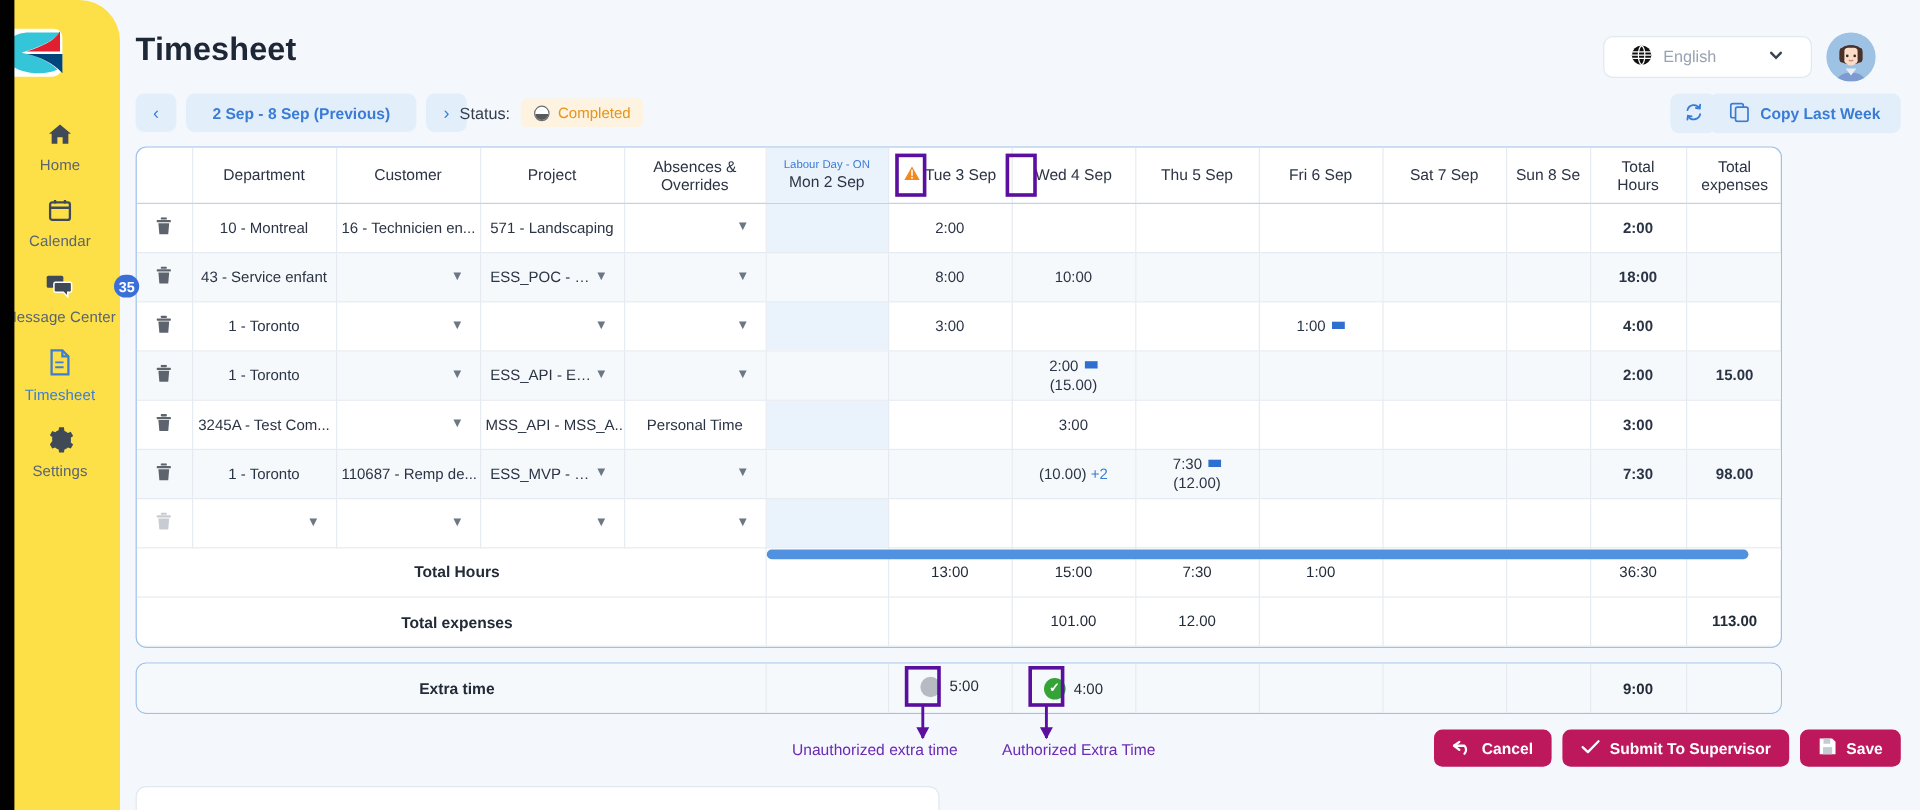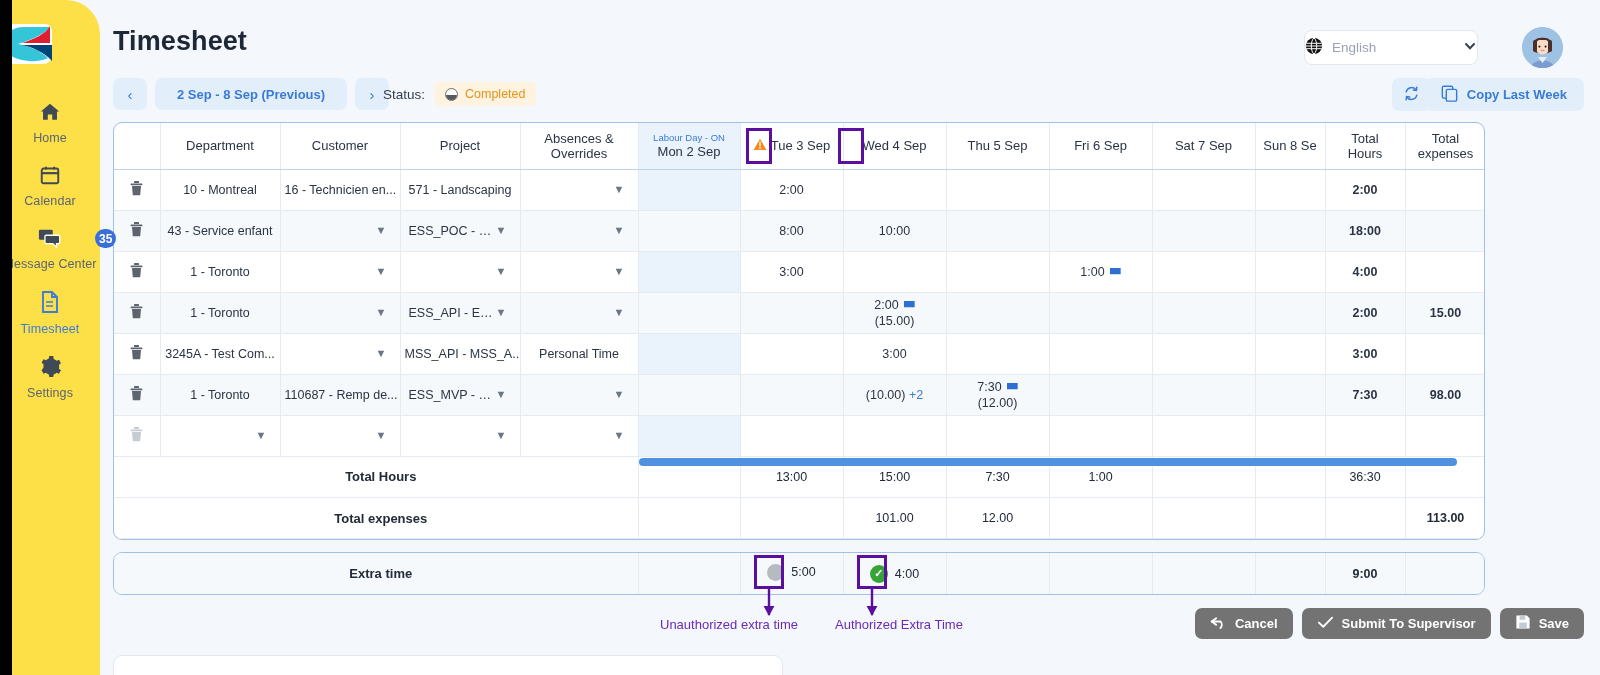--- a/index.html
+++ b/index.html
@@ -94,28 +94,28 @@
     left: 13px; top: 26px;
     font-size: 27px;
     font-weight: bold;
     color: #1d2735;
     letter-spacing: .1px;
   }
 
   
   .lang-select {
     position: absolute;
-    right: 122px; top: 30px;
+    right: 90px; top: 30px;
     width: 174px; height: 35px;
     background: #fff;
     border: 1px solid #e2e8f0;
     border-radius: 8px;
     display: flex;
     align-items: center;
-    padding: 0 0;
+    padding: 0 22px;
     gap: 9px;
     cursor: pointer;
   }
   .lang-text { font-size: 13.5px; color: #98a2b3; flex: 1; }
   .avatar {
     position: absolute;
     right: 37px; top: 27px;
     width: 41px; height: 41px;
     border-radius: 50%;
     background: #a9c4e2;
@@ -354,21 +354,21 @@
   .anno-arrow { position: absolute; z-index: 40; }
 
   
   .bottom-btns {
     position: absolute;
     right: 16px; top: 608px;
     display: flex; gap: 9px;
   }
   .btn-grey {
     height: 31px;
-    background: #737373;
+    background: #be185d;
     color: #ffffff;
     border-radius: 7px;
     display: flex; align-items: center; gap: 8px;
     padding: 0 15px;
     font-size: 13px;
     font-weight: bold;
     cursor: pointer;
   }
   .bottom-card {
     position: absolute;

